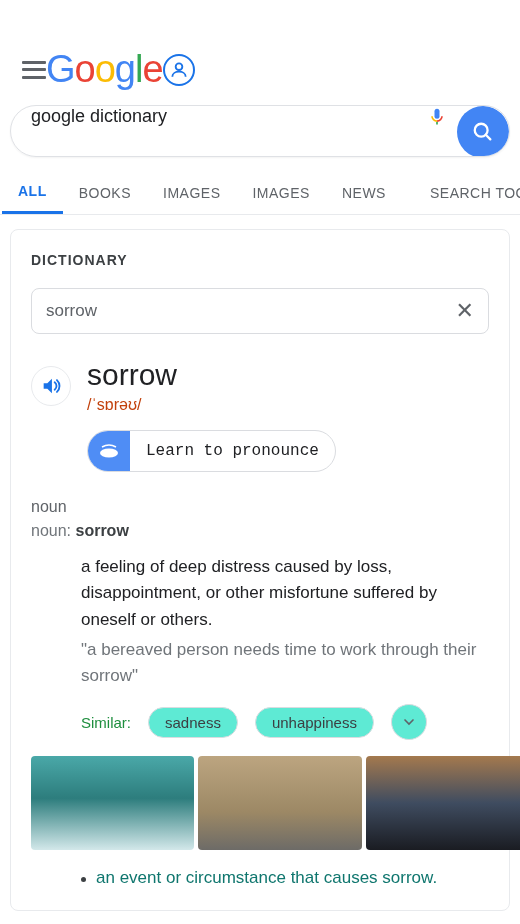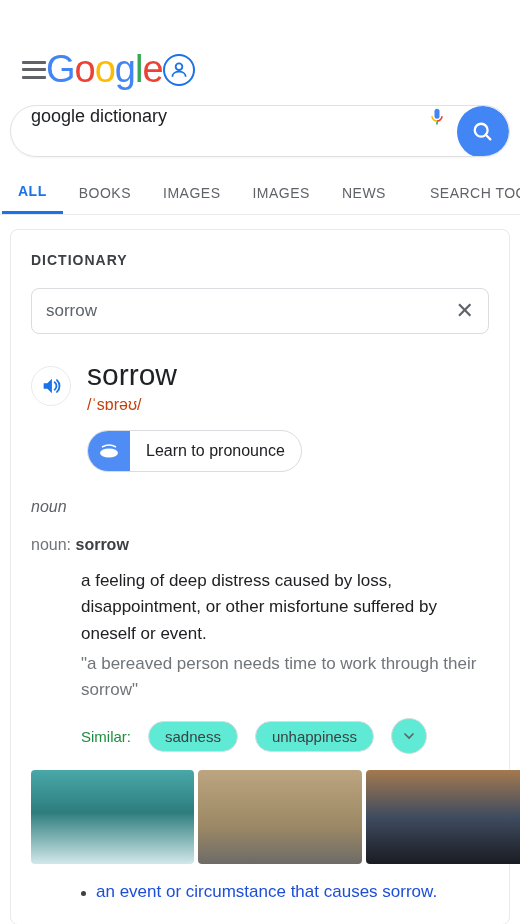--- a/index.html
+++ b/index.html
@@ -67,40 +67,40 @@
   .word-block .word { font-size:30px; color:#202124; }
   .word-block .pron { font-size:16px; color:#c2410c; margin-top:4px; }
   .pronounce-btn {
     display:inline-flex; align-items:center; margin-top:16px; margin-left:56px;
     border:1px solid #dadce0; border-radius:22px; height:42px; overflow:hidden;
   }
   .pronounce-icon {
     width:42px; height:42px; background:#4f8df5; display:flex; align-items:center; justify-content:center;
   }
   .pronounce-icon svg{width:24px;height:24px;}
-  .pronounce-label{ padding:0 16px; font-size:16px; color:#202124;}
-  .pos { font-style:italic; color:#5f6368; font-size:16px; margin-top:26px;}
-  .nounline { color:#70757a; font-size:16px; margin-top:20px;}
+  .pronounce-label{ padding:0 16px; font-size:16px; color:#202124;font-family:Liberation Mono, monospace;}
+  .pos { color:#5f6368; font-size:16px; margin-top:26px;}
+  .nounline { color:#70757a; font-size:16px; margin-top:6px;}
   .nounline b{ color:#3c4043; font-weight:600;}
   .def-block{ margin:14px 0 0 50px; }
   .def { font-size:17px; line-height:1.55; color:#202124;}
   .example{ font-size:17px; line-height:1.5; color:#70757a; margin-top:4px;}
   .similar-row{ display:flex; align-items:center; gap:17px; margin-top:16px;}
   .similar-label{ color:#1e8e3e; font-size:15px;}
   .chip{
     border:1px solid #dadce0; border-radius:18px; padding:6px 16px; font-size:15px; color:#3c4043; background:#5eead4;
   }
   .chip.round{ width:36px; height:36px; padding:0; display:flex; align-items:center; justify-content:center;}
   .chip.round svg{width:16px;height:16px; stroke:#5f6368;}
   .img-row{ display:flex; gap:4px; margin-top:16px; margin-left:-50px; margin-right:-40px;}
   .thumb{ height:94px; flex:1; border-radius:4px; }
   .thumb.biz{ background: linear-gradient(180deg,#4aa8a8 0%, #2d7d7d 45%, #d3e8ea 100%); position:relative;}
   .thumb.cry{ background: linear-gradient(180deg,#bca580 0%, #9c8865 60%, #6d6b67 100%);}
   .thumb.kid{ background: linear-gradient(180deg,#a4794e 0%, #3f4c60 50%, #1a1c22 100%);}
-  .sub-def{ display:flex; align-items:flex-start; gap:10px; margin:18px 0 0 50px; font-size:17px; color:#1d4ed8;}
+  .sub-def{ display:flex; align-items:flex-start; gap:10px; margin:18px 0 0 50px; font-size:17px; color:#0f766e;}
   .bullet{ width:5px;height:5px;border-radius:50%;background:#3c4043;margin-top:9px;flex-shrink:0;}
 </style>
 </head>
 <body>
 
 <div class="header">
   <div class="hamburger">
     <span></span>
       <span></span>
       <span></span>
@@ -177,21 +177,21 @@
     </div>
     <div class="pronounce-label">Learn to pronounce</div>
   </div>
 
   <div class="pos">noun</div>
   <div class="nounline">
     <span>noun: </span><b>sorrow</b>
   </div>
 
   <div class="def-block">
-    <div class="def">a feeling of deep distress caused by loss, disappointment, or other misfortune suffered by oneself or event.</div>
+    <div class="def">a feeling of deep distress caused by loss, disappointment, or other misfortune suffered by oneself or others.</div>
     <div class="example">"a bereaved person needs time to work through their sorrow"</div>
 
     <div class="similar-row">
       <span class="similar-label">Similar:</span>
       <span class="chip">sadness</span>
       <span class="chip">unhappiness</span>
       <span class="chip round">
         <svg viewBox="0 0 24 24" fill="none" stroke-width="2.5" stroke-linecap="round">
             <polyline points="6 9 12 15 18 9"></polyline>
           </svg>

